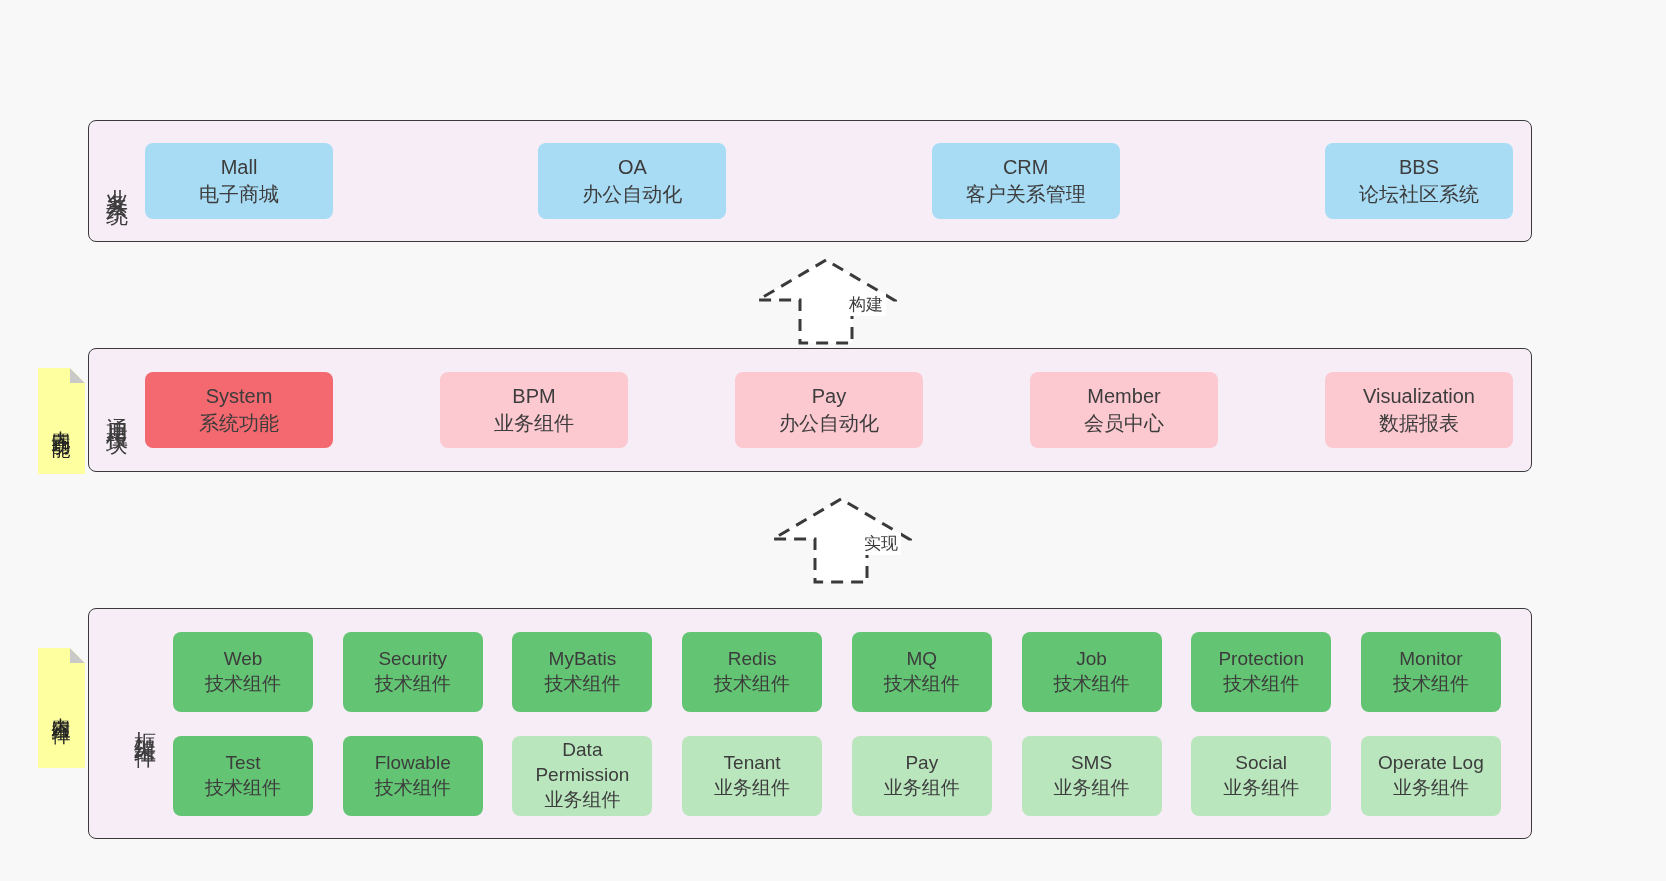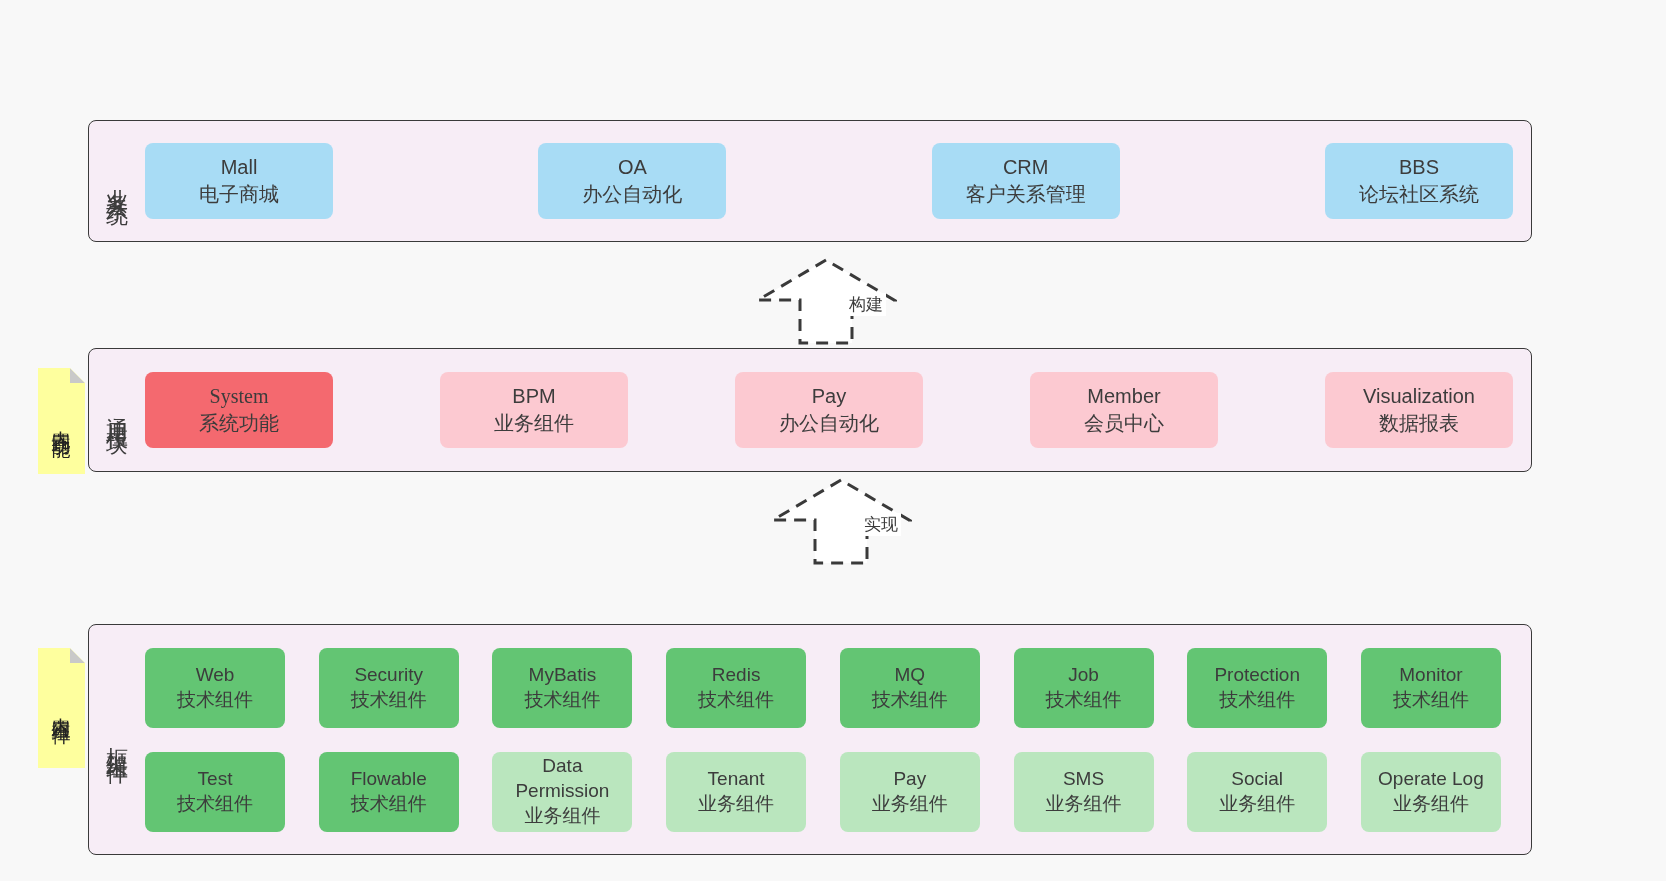--- a/index.html
+++ b/index.html
@@ -23,21 +23,21 @@
     width: 1444px;
     background: #f7edf6;
     border: 1.5px solid #3a3a3a;
     border-radius: 8px;
     box-sizing: border-box;
     display: flex;
     align-items: center;
   }
   .band-1 { top: 120px; height: 122px; }
   .band-2 { top: 348px; height: 124px; }
-  .band-3 { top: 624px; height: 231px; }
+  .band-3 { top: 608px; height: 231px; padding-left: 28px; }
 
   .band-label {
     writing-mode: vertical-rl;
     text-orientation: upright;
     font-size: 22px;
     line-height: 1;
     letter-spacing: 5px;
     color: #3c3c3c;
     width: 56px;
     text-align: center;
@@ -74,33 +74,33 @@
     font-size: 20px;
     line-height: 1.35;
     color: #3c3c3c;
     box-sizing: border-box;
     padding: 4px 6px;
   }
   .box-lg { width: 188px; height: 76px; }
   .box-sm { width: 140px; height: 80px; font-size: 19px; line-height: 1.3; }
 
   .blue       { background: #a8dcf5; }
-  .red        { background: #f4696f; font-family: Liberation Serif, serif; }
+  .red        { background: #f4696f; }
   .pink       { background: #fcc9d1; }
   .green      { background: #63c573; }
   .lightgreen { background: #bae6be; }
 
   
   .up-arrow {
     position: absolute;
     width: 142px;
     height: 89px;
   }
   .arrow-1 { left: 755px; top: 257px; }
-  .arrow-2 { left: 770px; top: 477px; }
+  .arrow-2 { left: 770px; top: 496px; }
   .up-arrow svg { display: block; }
   .arrow-label {
     position: absolute;
     left: 50%;
     top: 36px;
     transform: translateX(-50%);
     background: #ffffff;
     padding: 0 3px;
     font-size: 17px;
     color: #3c3c3c;

